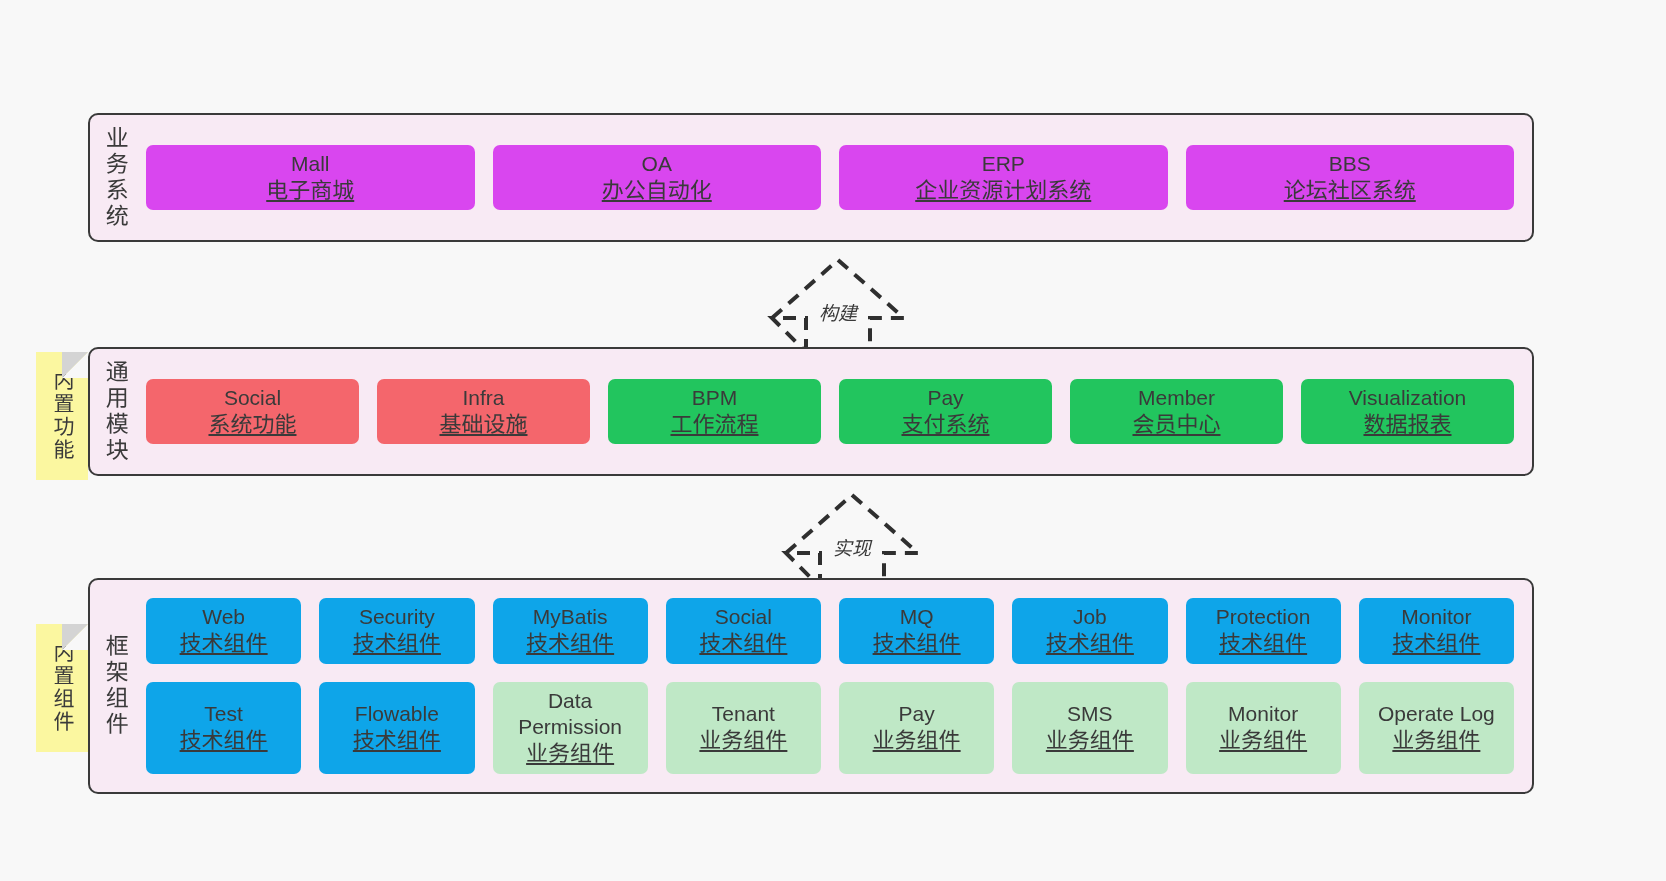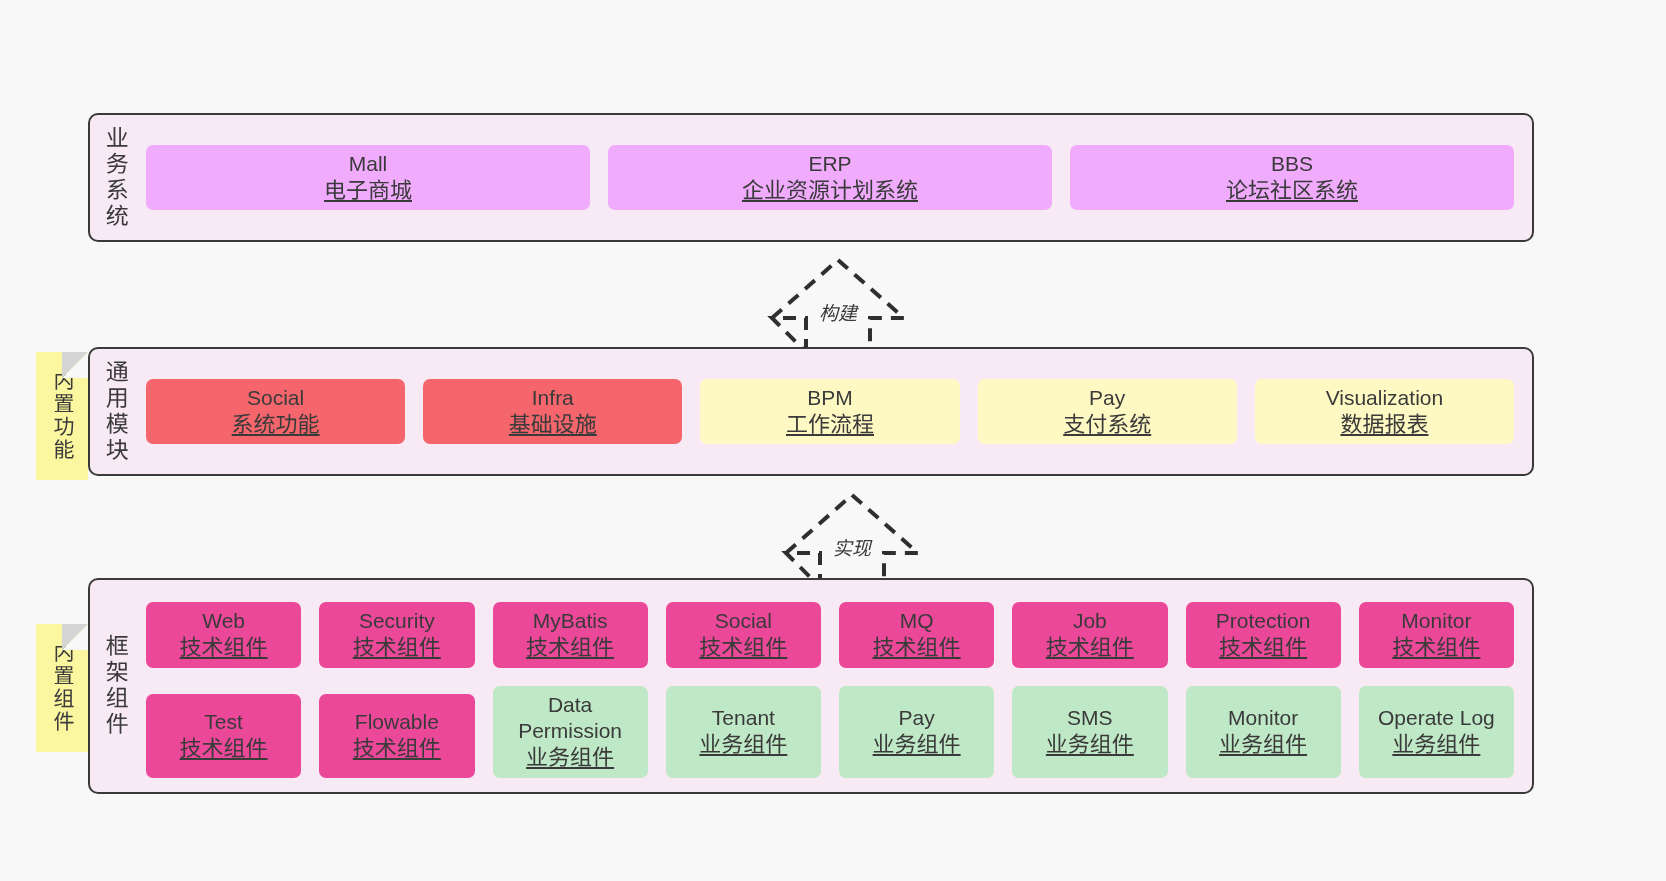--- a/index.html
+++ b/index.html
@@ -83,24 +83,24 @@
   .box .en {
     font-size: 21px;
     color: #3a3a3a;
   }
   .box .cn {
     font-size: 22px;
     color: #3a3a3a;
     text-decoration: underline;
   }
 
-  .c-blue       { background: #f0abfc; }
+  .c-blue       { background: #d946ef; }
   .c-red        { background: #f4666c; }
-  .c-pink       { background: #fef9c3; }
-  .c-green      { background: #ec4899; margin-top: 8px; }
+  .c-pink       { background: #22c55e; }
+  .c-green      { background: #0ea5e9; }
   .c-lightgreen { background: #bfe8c6; }
 
   
   .note {
     position: absolute;
     box-sizing: border-box;
     background: #fbf7a0;
     display: flex;
     align-items: center;
     justify-content: center;
@@ -169,20 +169,24 @@
 
   <div class="layer" id="layer-business" style="left:88px; top:113px; width:1446px; height:129px;">
     <div class="layer-title">业务系统</div>
     <div class="layer-body">
       <div class="row" id="business-row">
           <div class="box c-blue">
             <div class="en">Mall</div>
             <div class="cn">电子商城</div>
           </div>
           <div class="box c-blue">
+            <div class="en">OA</div>
+            <div class="cn">办公自动化</div>
+          </div>
+          <div class="box c-blue">
             <div class="en">ERP</div>
             <div class="cn">企业资源计划系统</div>
           </div>
           <div class="box c-blue">
             <div class="en">BBS</div>
             <div class="cn">论坛社区系统</div>
           </div>
         </div>
     </div>
   </div>
@@ -213,20 +217,24 @@
           </div>
           <div class="box c-pink">
             <div class="en">BPM</div>
             <div class="cn">工作流程</div>
           </div>
           <div class="box c-pink">
             <div class="en">Pay</div>
             <div class="cn">支付系统</div>
           </div>
           <div class="box c-pink">
+            <div class="en">Member</div>
+            <div class="cn">会员中心</div>
+          </div>
+          <div class="box c-pink">
             <div class="en">Visualization</div>
             <div class="cn">数据报表</div>
           </div>
         </div>
     </div>
   </div>
 
   <div class="connector" id="conn-impl" style="left:762px; top:487px;">
     <svg viewBox="0 0 180 100" preserveAspectRatio="none" aria-hidden="true">
       <path d="M 90 8 L 156 66 L 122 66 L 122 100 M 58 100 L 58 66 L 24 66 Z" fill="none" stroke="#2f2f2f" stroke-width="4" stroke-dasharray="13 9" stroke-linecap="butt" stroke-linejoin="miter"></path>

